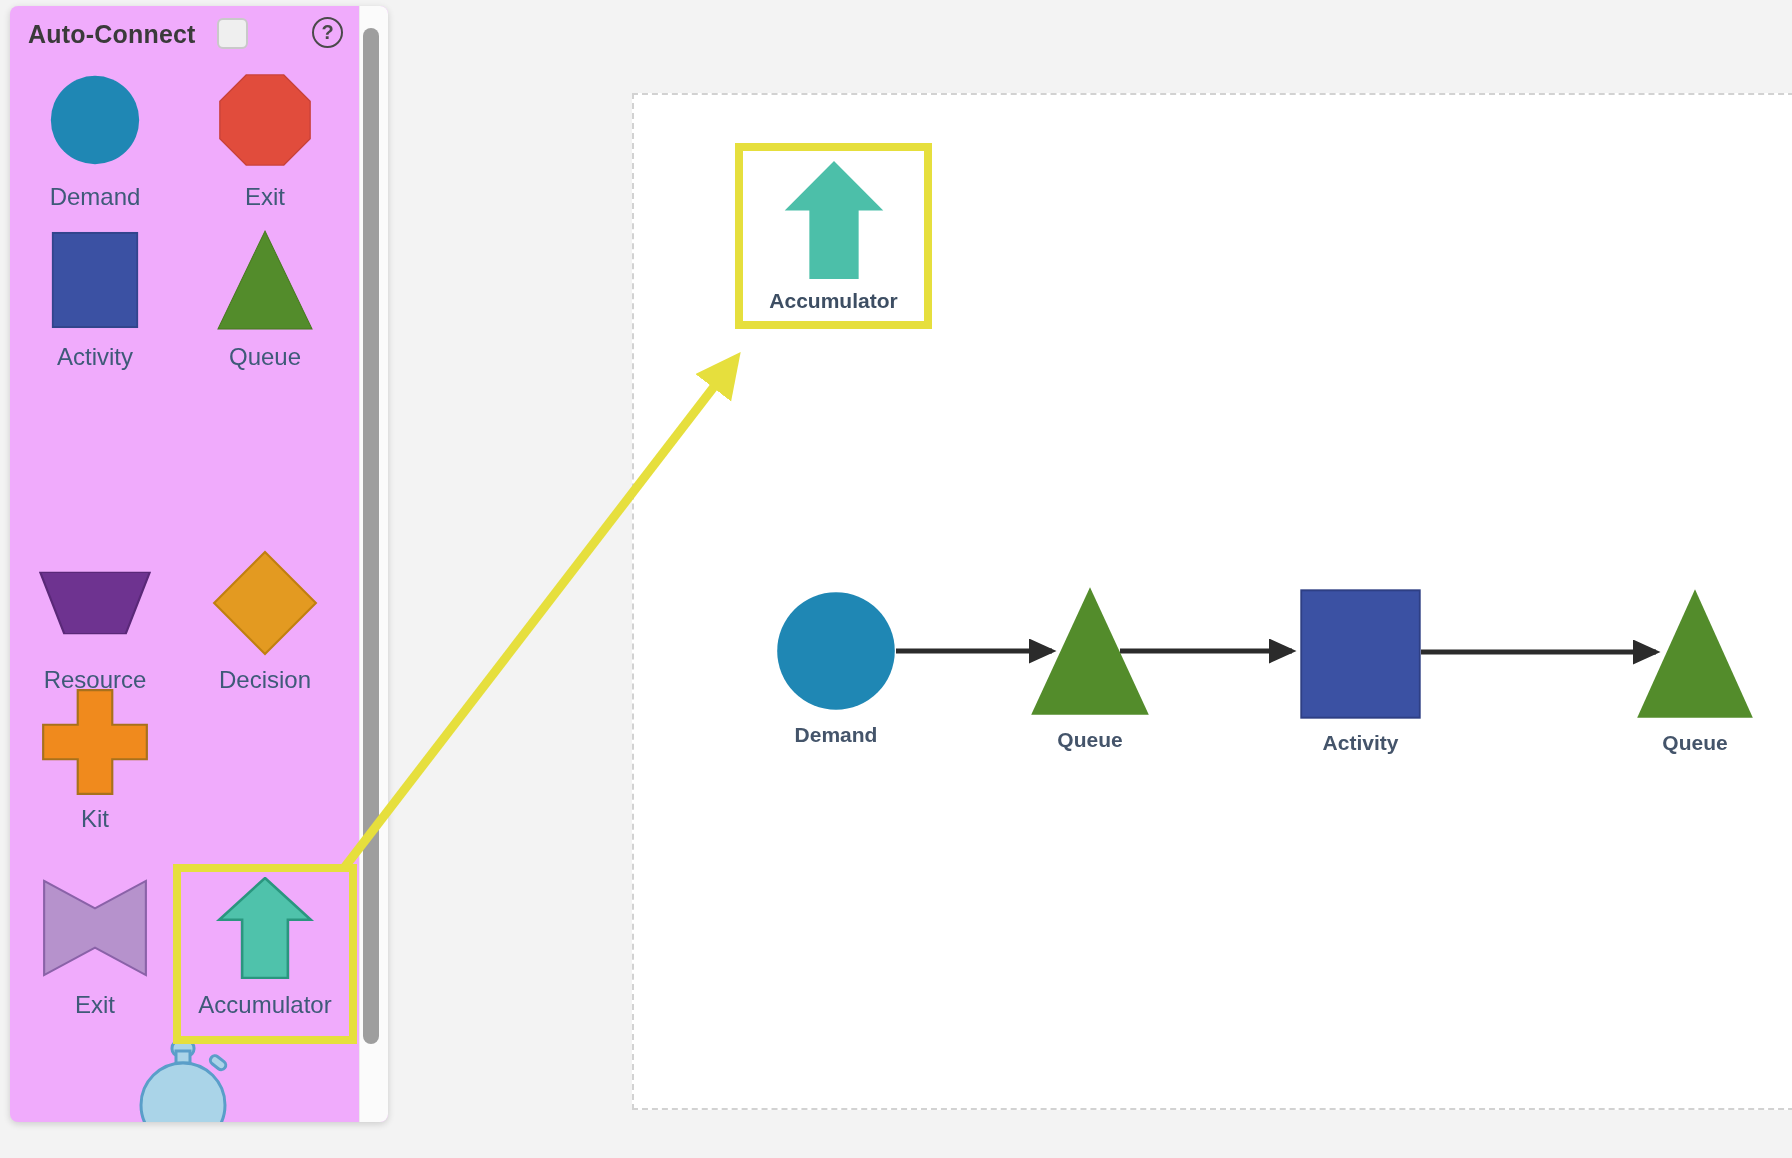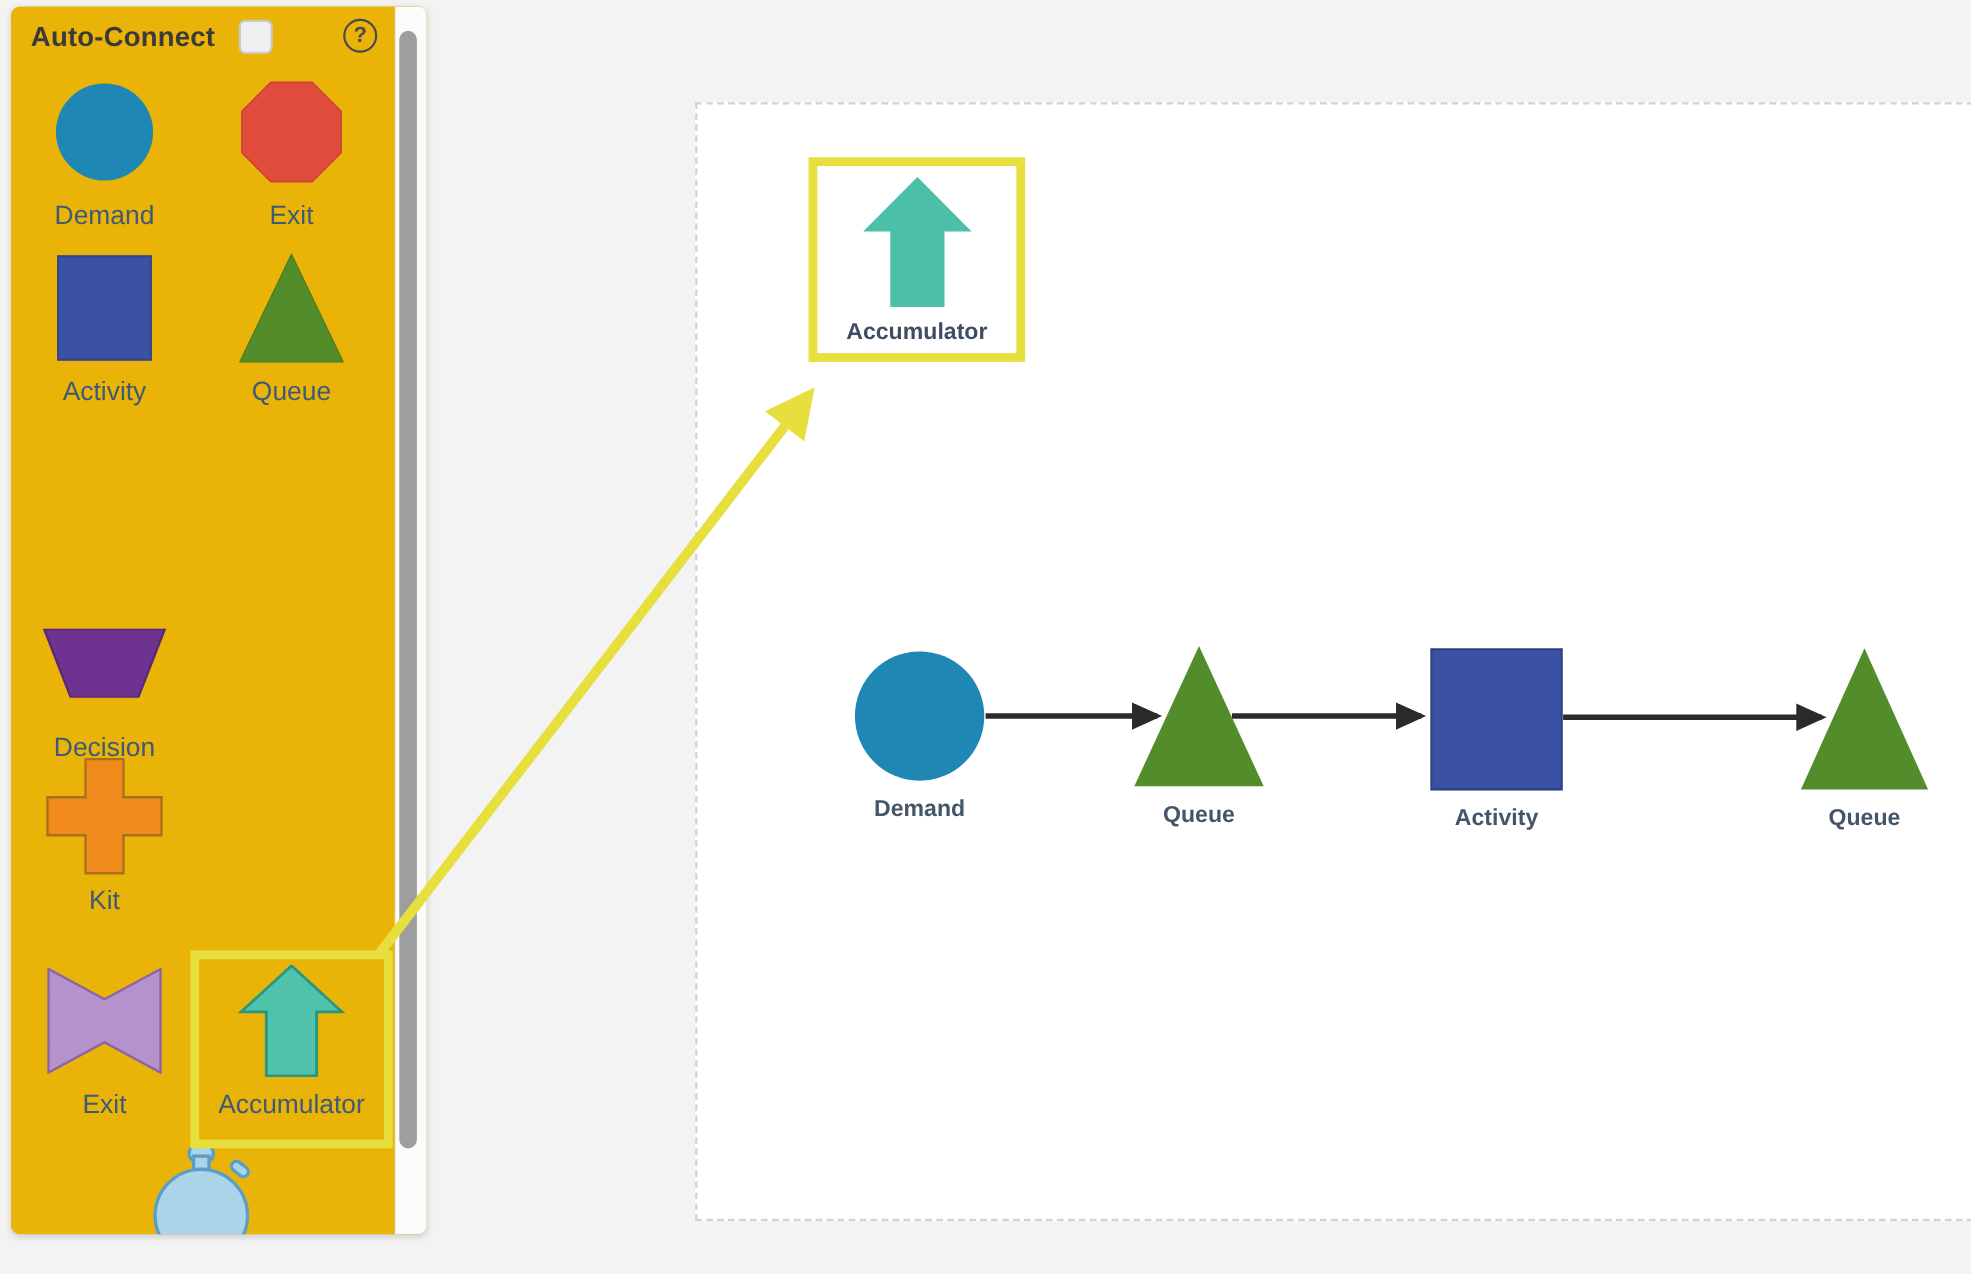--- a/index.html
+++ b/index.html
@@ -4,21 +4,21 @@
 <style>
   html,body{margin:0;padding:0;}
   body{
     width:1792px;height:1158px;position:relative;overflow:hidden;
     background:#f3f3f3;
     font-family:"Liberation Sans", sans-serif;
   }
   
   .panel{
     position:absolute;left:10px;top:6px;width:378px;height:1116px;
-    background:#eab308;border-radius:8px;
+    background:#f0abfc;border-radius:8px;
     box-shadow:0 2px 7px rgba(0,0,0,0.16);
     overflow:hidden;z-index:10;
   }
   .panel-title{
     position:absolute;left:18px;top:14px;
     font-size:25px;font-weight:bold;color:#3a3a3a;letter-spacing:0.2px;
   }
   .checkbox{
     position:absolute;left:207px;top:12px;width:27px;height:27px;
     background:#efefef;border:2px solid #c9c9c9;border-radius:6px;
@@ -163,20 +163,28 @@
     <div class="pal-label">Queue</div>
   </div>
 
 
   <div class="pal-item col1 r4">
     <div class="shape-box">
         <svg width="114" height="64" viewBox="0 0 100 100" preserveAspectRatio="none">
       <polygon points="2,2 98,2 77,98 23,98" fill="#6e3390" stroke="#5a2878" stroke-width="2"></polygon>
         </svg>
       </div>
+    <div class="pal-label">Resource</div>
+  </div>
+  <div class="pal-item col2 r4">
+    <div class="shape-box">
+        <svg width="106" height="106" viewBox="0 0 100 100">
+      <polygon points="50,2 98,50 50,98 2,50" fill="#e39a21" stroke="#c07f10" stroke-width="2"></polygon>
+        </svg>
+      </div>
     <div class="pal-label">Decision</div>
   </div>
 
   <div class="pal-item col1 r5">
     <div class="shape-box">
         <svg width="108" height="108" viewBox="0 0 100 100">
       <polygon points="34,2 66,2 66,34 98,34 98,66 66,66 66,98 34,98 34,66 2,66 2,34 34,34" fill="#f08a1d" stroke="#a8711c" stroke-width="2"></polygon>
         </svg>
       </div>
     <div class="pal-label">Kit</div>

